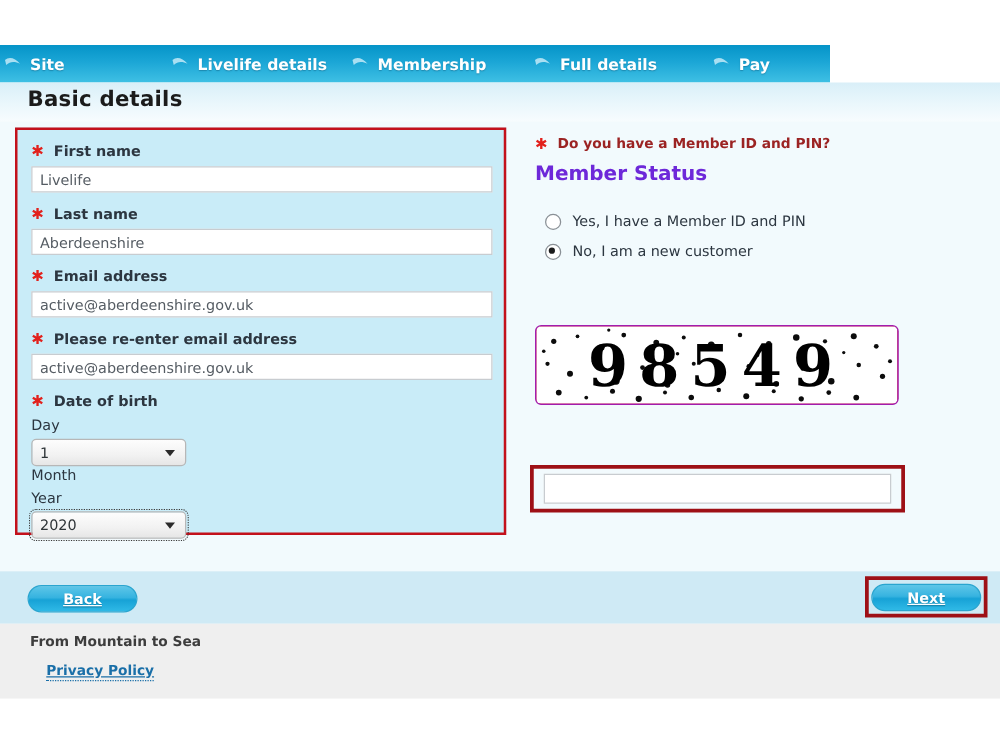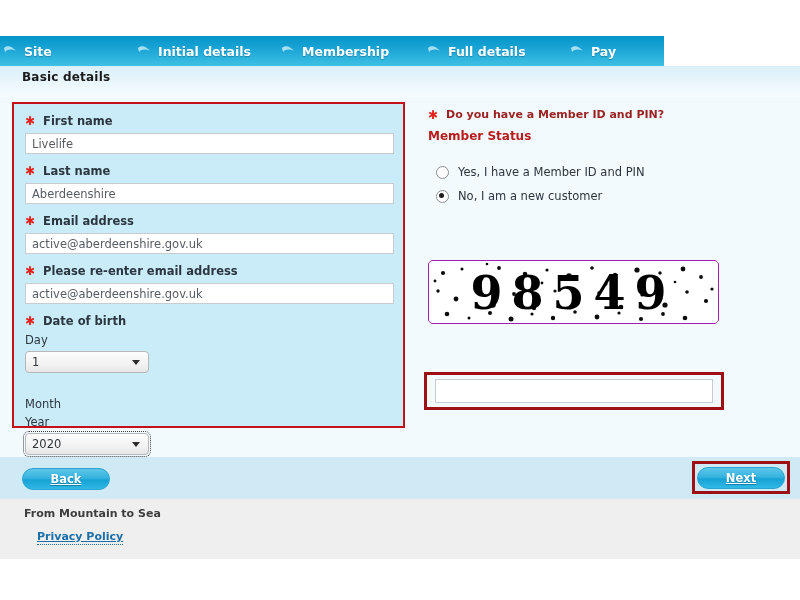--- a/index.html
+++ b/index.html
@@ -47,21 +47,21 @@
   .nav-item.first .nav-arrow { margin-left: -7px; }
 
   
   .title-band {
     position: absolute; left: 0; top: 66px;
     width: 800px; height: 31px;
     background: linear-gradient(to bottom, #d9eff8 0%, #eaf7fc 55%, #f7fcfe 100%);
   }
   .page-title {
     position: absolute; left: 22px; top: 70px;
-    font-size: 12px; font-weight: bold;
+    font-size: 17px; font-weight: bold;
     color: #1b1b1b;
     letter-spacing: 0.2px;
   }
 
   
   .content {
     position: absolute; left: 0; top: 97px;
     width: 800px; height: 360px;
     background: #f2fafd;
   }
@@ -98,21 +98,21 @@
     font-family: "DejaVu Sans", "Liberation Sans", sans-serif;
     padding: 0 6px;
     margin-bottom: 10px;
     outline: none;
   }
 
   
   .dob-row { display: flex; margin-top: 2px; flex-direction: column; }
   .dob-col { margin-right: 15px; }
   .dob-col.c1 { width: 124px; }
-  .dob-col.c2 { width: 124px; margin-top: 24px; }
+  .dob-col.c2 { width: 124px; }
   .dob-col.c3 { width: 124px; margin-right: 0; }
   .dob-head {
     font-size: 11.5px; color: #2c3640;
     margin-bottom: 4px;
   }
   .sel {
     position: relative;
     height: 22px;
     box-sizing: border-box;
     border: 1px solid #b7b7b7;
@@ -139,22 +139,22 @@
     width: 330px;
   }
   .member-q {
     display: flex; align-items: center;
     font-size: 11px; font-weight: bold;
     color: #9b2323;
     margin-bottom: 8px;
   }
   .member-q .star { color: #e2211c; margin-right: 8px; }
   .member-status-h {
-    font-size: 12px; font-weight: bold;
-    color: #b91c1c;
+    font-size: 16px; font-weight: bold;
+    color: #6d28d9;
     margin: 0 0 22px 0;
   }
   .radio-row {
     display: flex; align-items: center;
     margin-bottom: 10px;
     font-size: 11.5px;
     color: #2c3640;
   }
   .radio {
     width: 11px; height: 11px;
@@ -278,21 +278,21 @@
     <div class="nav-item first" style="position:absolute;left:10px;">
       <svg class="nav-arrow" viewBox="0 0 14 12">
         <path d="M1 3 C4 0, 9 1, 13 6 C9 4, 5 4, 2 7 Z" fill="#a9dff2"></path>
       </svg>
       <span>Site</span>
     </div>
     <div class="nav-item" style="position:absolute;left:137px;">
       <svg class="nav-arrow" viewBox="0 0 14 12">
         <path d="M1 3 C4 0, 9 1, 13 6 C9 4, 5 4, 2 7 Z" fill="#a9dff2"></path>
       </svg>
-      <span>Initial details</span>
+      <span>Livelife details</span>
     </div>
     <div class="nav-item" style="position:absolute;left:281px;">
       <svg class="nav-arrow" viewBox="0 0 14 12">
         <path d="M1 3 C4 0, 9 1, 13 6 C9 4, 5 4, 2 7 Z" fill="#a9dff2"></path>
       </svg>
       <span>Membership</span>
     </div>
     <div class="nav-item" style="position:absolute;left:427px;justify-content:flex-end;">
       <svg class="nav-arrow" viewBox="0 0 14 12">
         <path d="M1 3 C4 0, 9 1, 13 6 C9 4, 5 4, 2 7 Z" fill="#a9dff2"></path>

